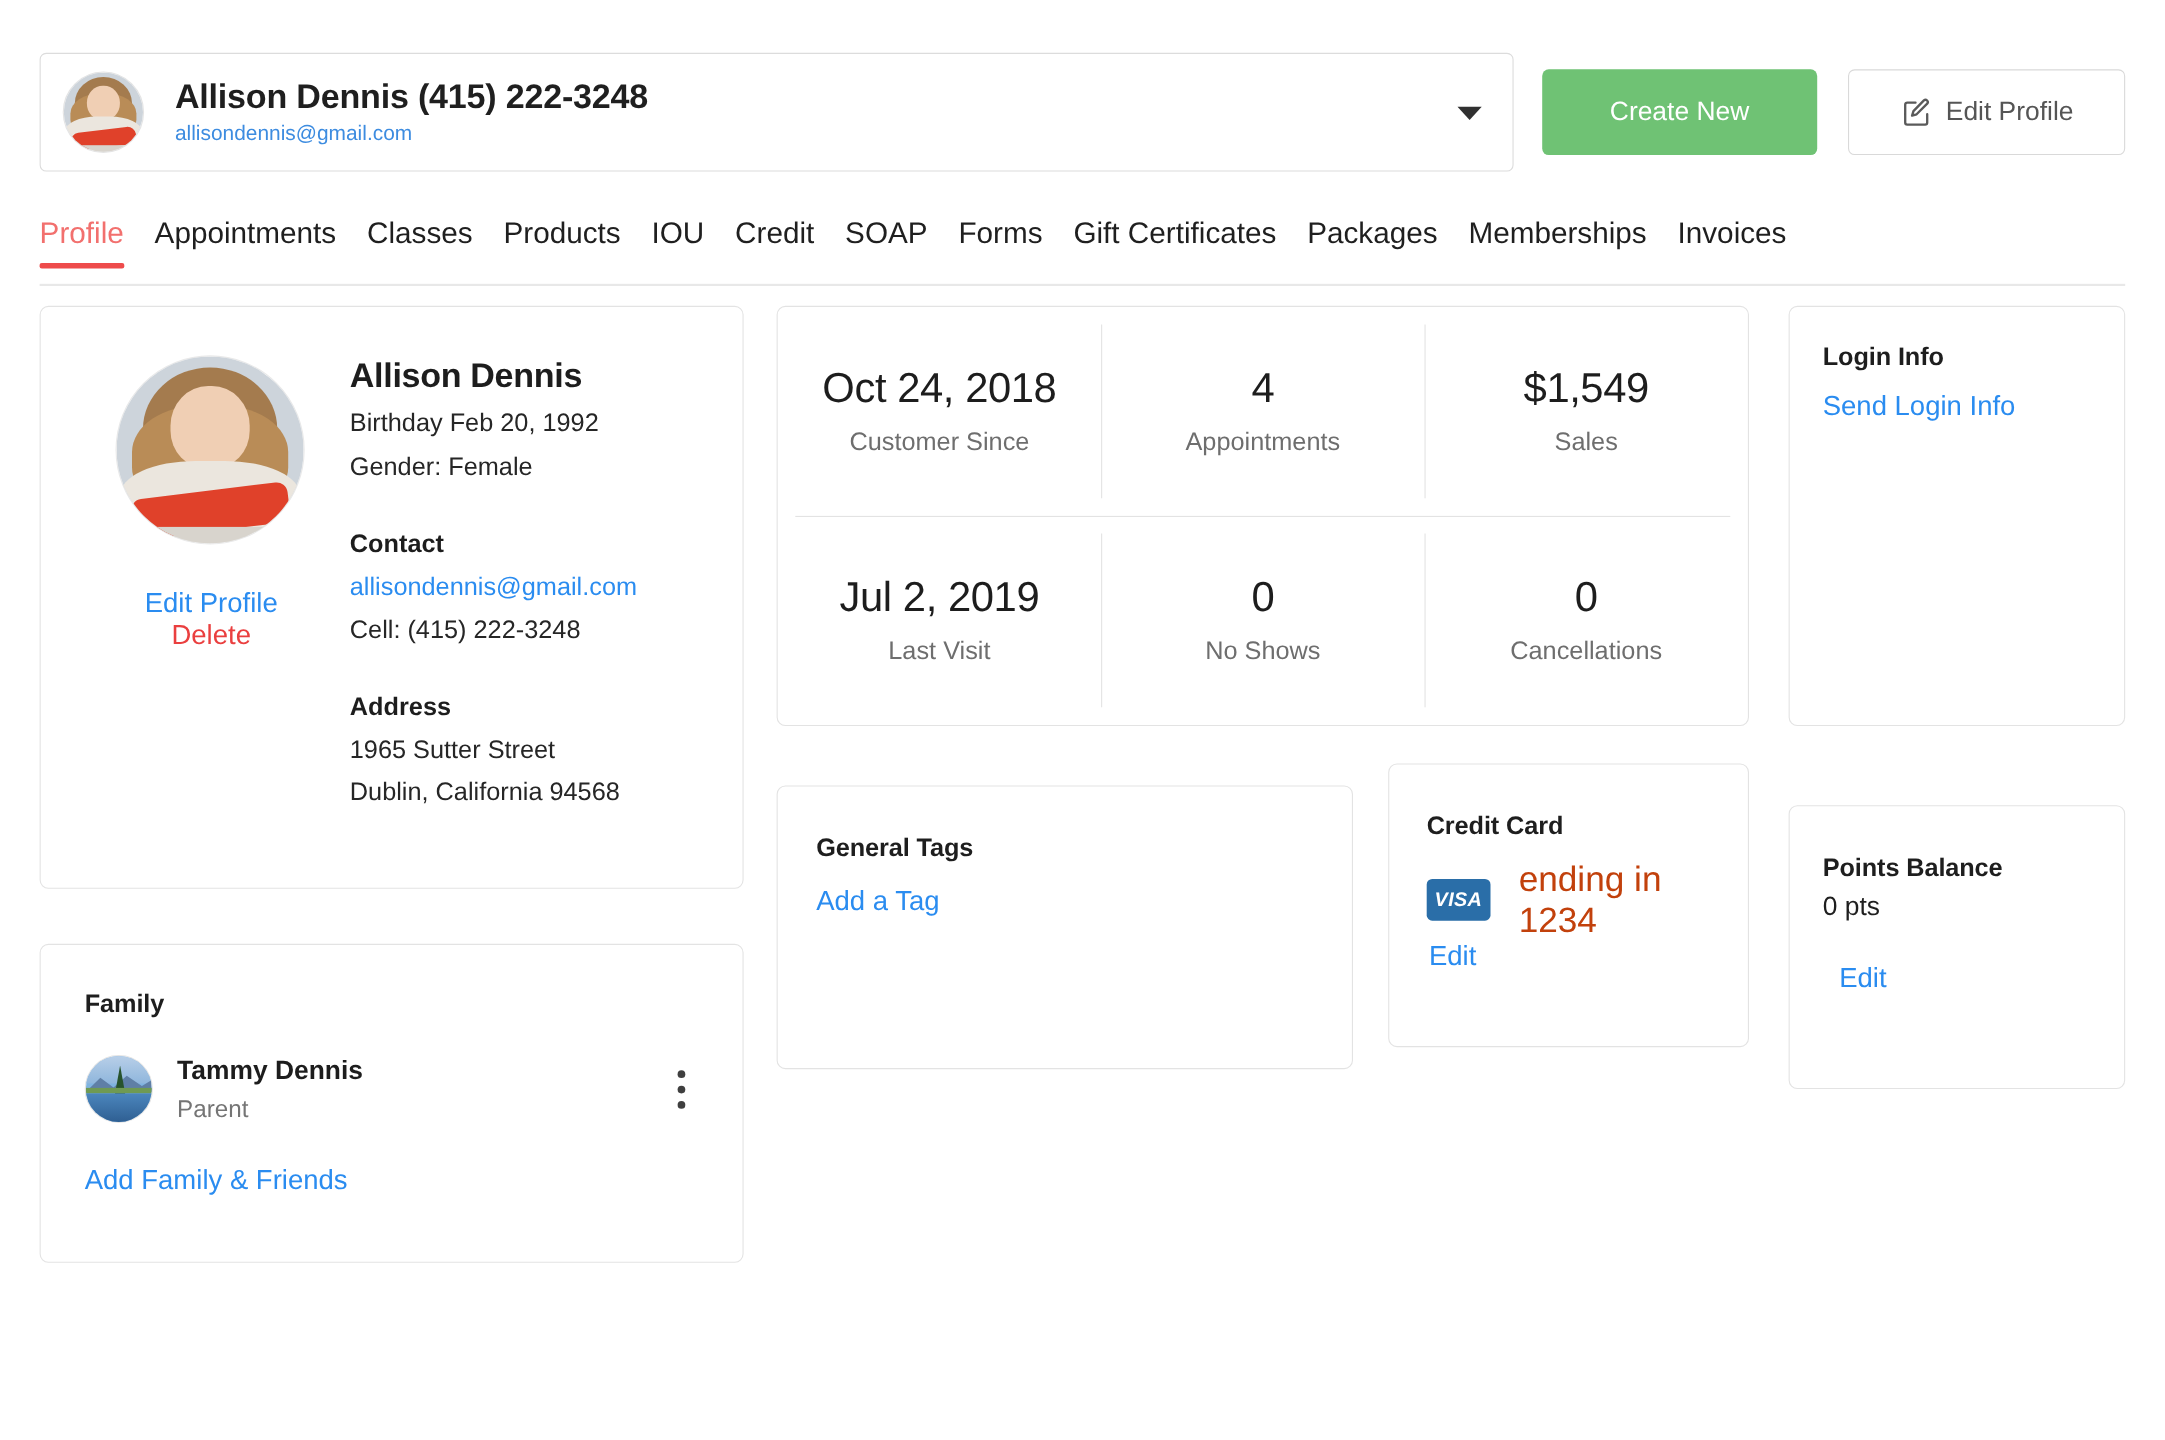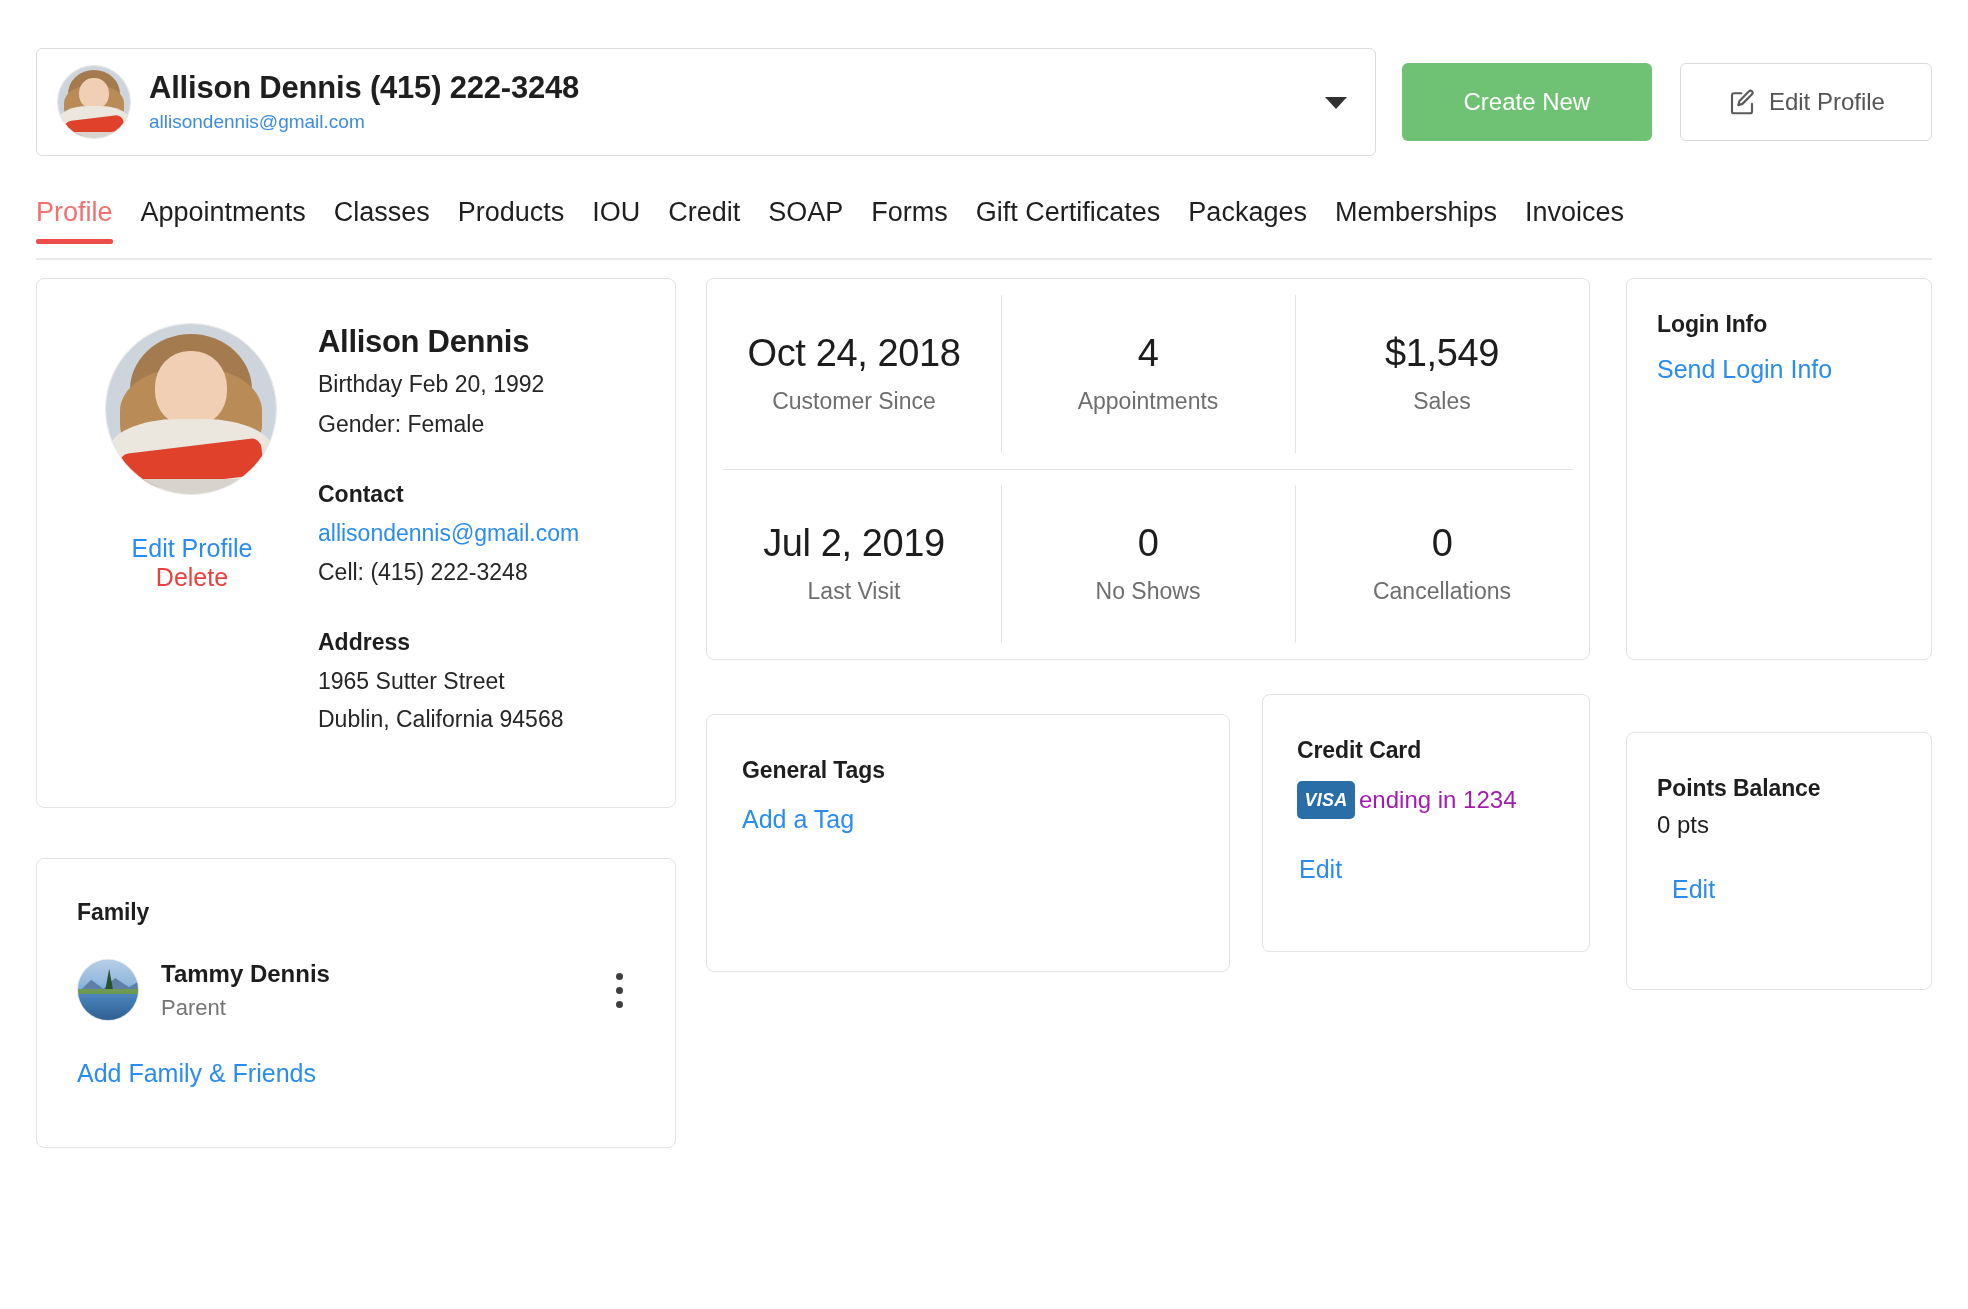--- a/index.html
+++ b/index.html
@@ -43,21 +43,21 @@
   }
   .hdr-avatar {
     width: 74px;
     height: 74px;
     border-radius: 50%;
     flex: 0 0 74px;
     overflow: hidden;
     border: 1px solid #e4e4e4;
     position: relative;
   }
-  .hdr-text { margin-left: 18px; display: flex; flex-direction: column; justify-content: center; }
+  .hdr-text { margin-left: 28px; display: flex; flex-direction: column; justify-content: center; }
   .hdr-name {
     font-size: 31px;
     font-weight: 700;
     color: #1f1f1f;
     letter-spacing: -0.2px;
     line-height: 1.15;
   }
   .hdr-email {
     font-size: 19px;
     color: #3d8ce0;
@@ -289,21 +289,21 @@
     width: 58px; height: 38px;
     background: #2a6ea8;
     border-radius: 5px;
     display: flex; align-items: center; justify-content: center;
     color: #ffffff;
     font-size: 18px;
     font-weight: 700;
     font-style: italic;
     letter-spacing: 0.3px;
   }
-  .cc-text { margin-left: 4px; font-size: 24px; color: #a21caf; }
+  .cc-text { margin-left: 26px; font-size: 32px; color: #c2410c; }
   .cc-edit { position: absolute; left: 36px; top: 160px; font-size: 25px; }
 
   
   #points-card { left: 1626px; top: 694px; width: 306px; height: 258px; margin-top: 38px; }
   .pts-title { position: absolute; left: 30px; top: 42px; }
   .pts-val { position: absolute; left: 30px; top: 78px; font-size: 24px; color: #1f1f1f; }
   .pts-edit { position: absolute; left: 45px; top: 142px; font-size: 25px; }
 
   
   .portrait { position: absolute; inset: 0; background: #cdd4db; }

